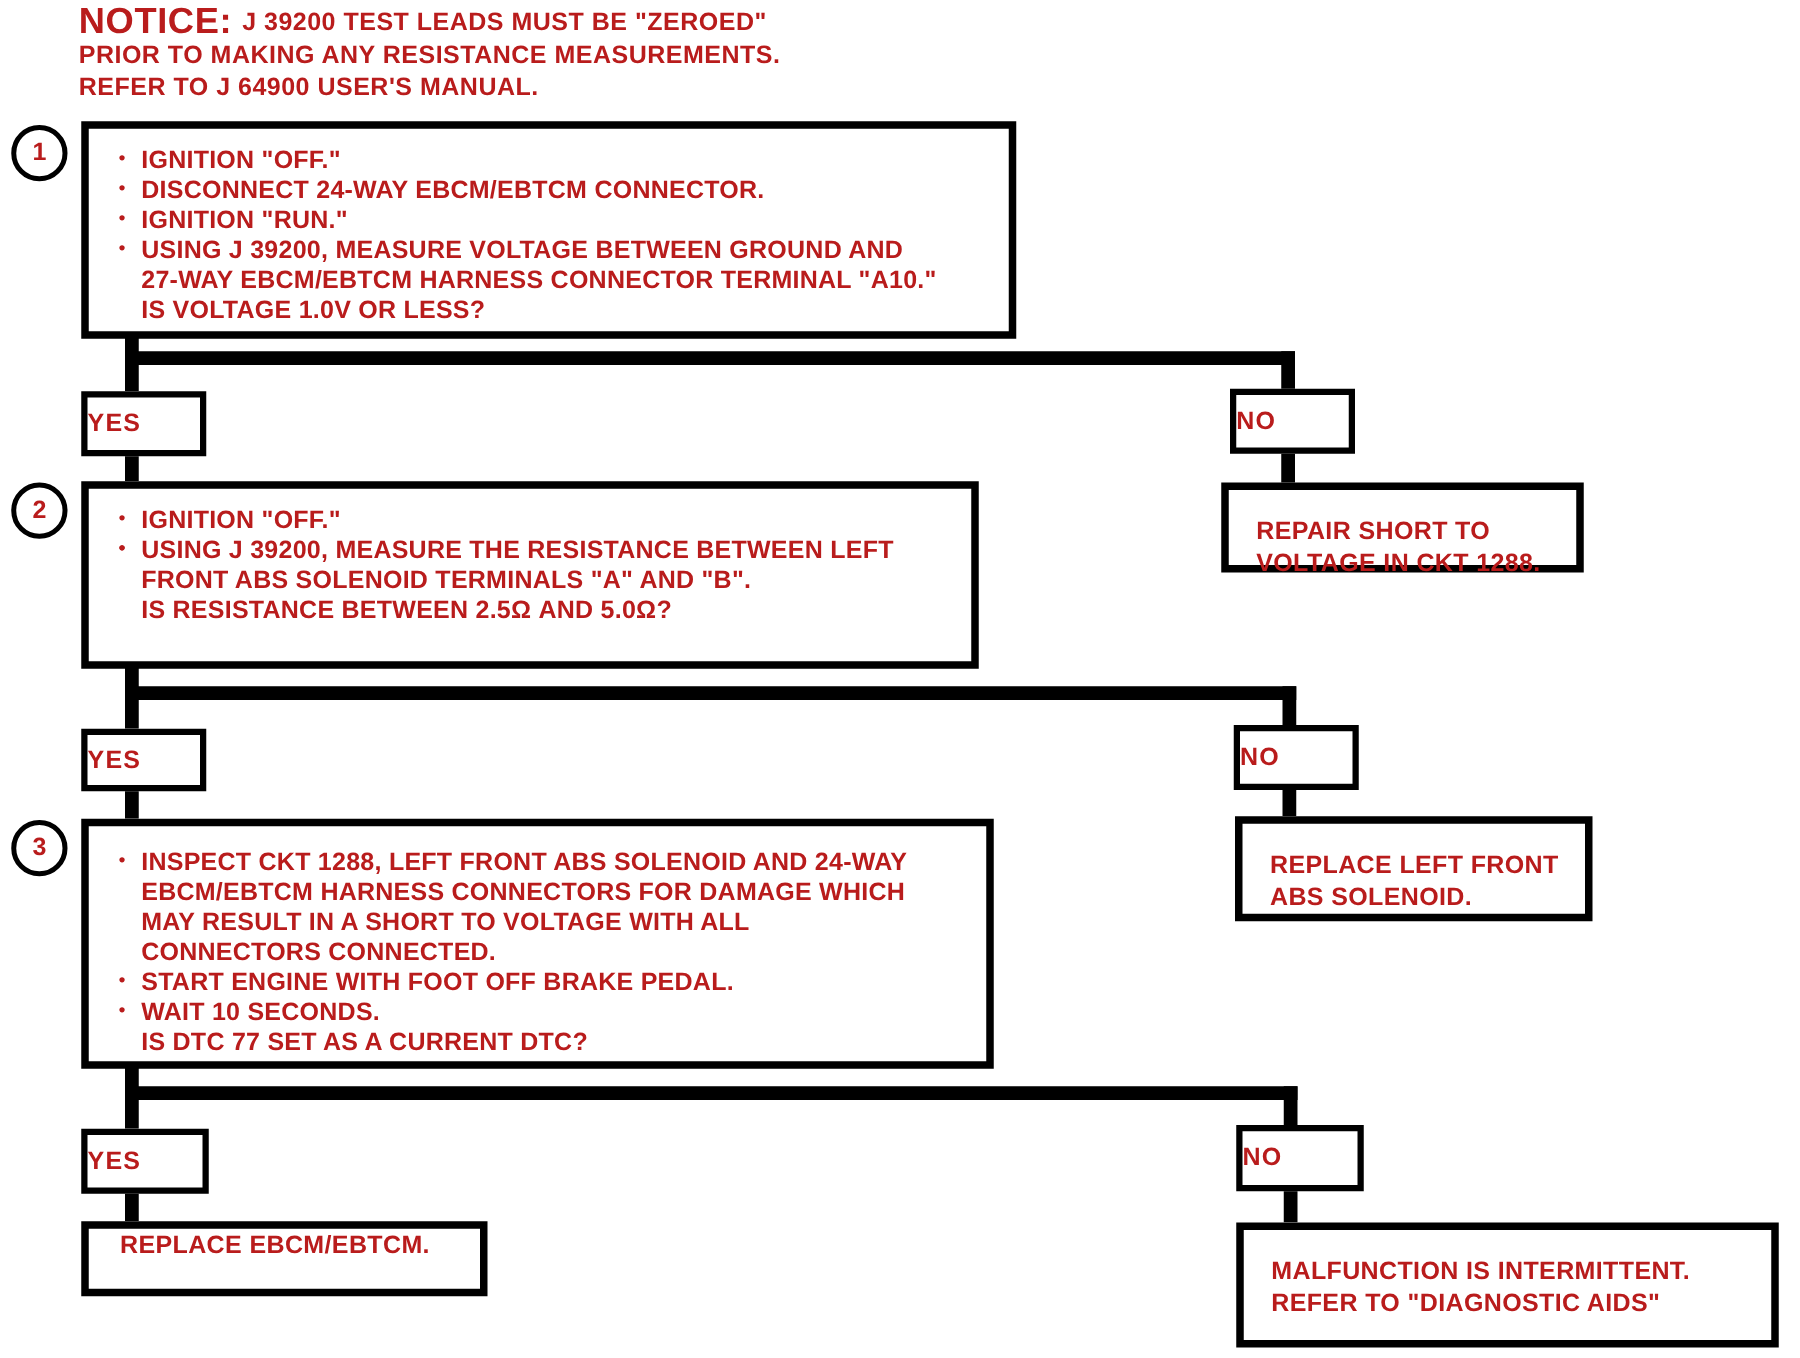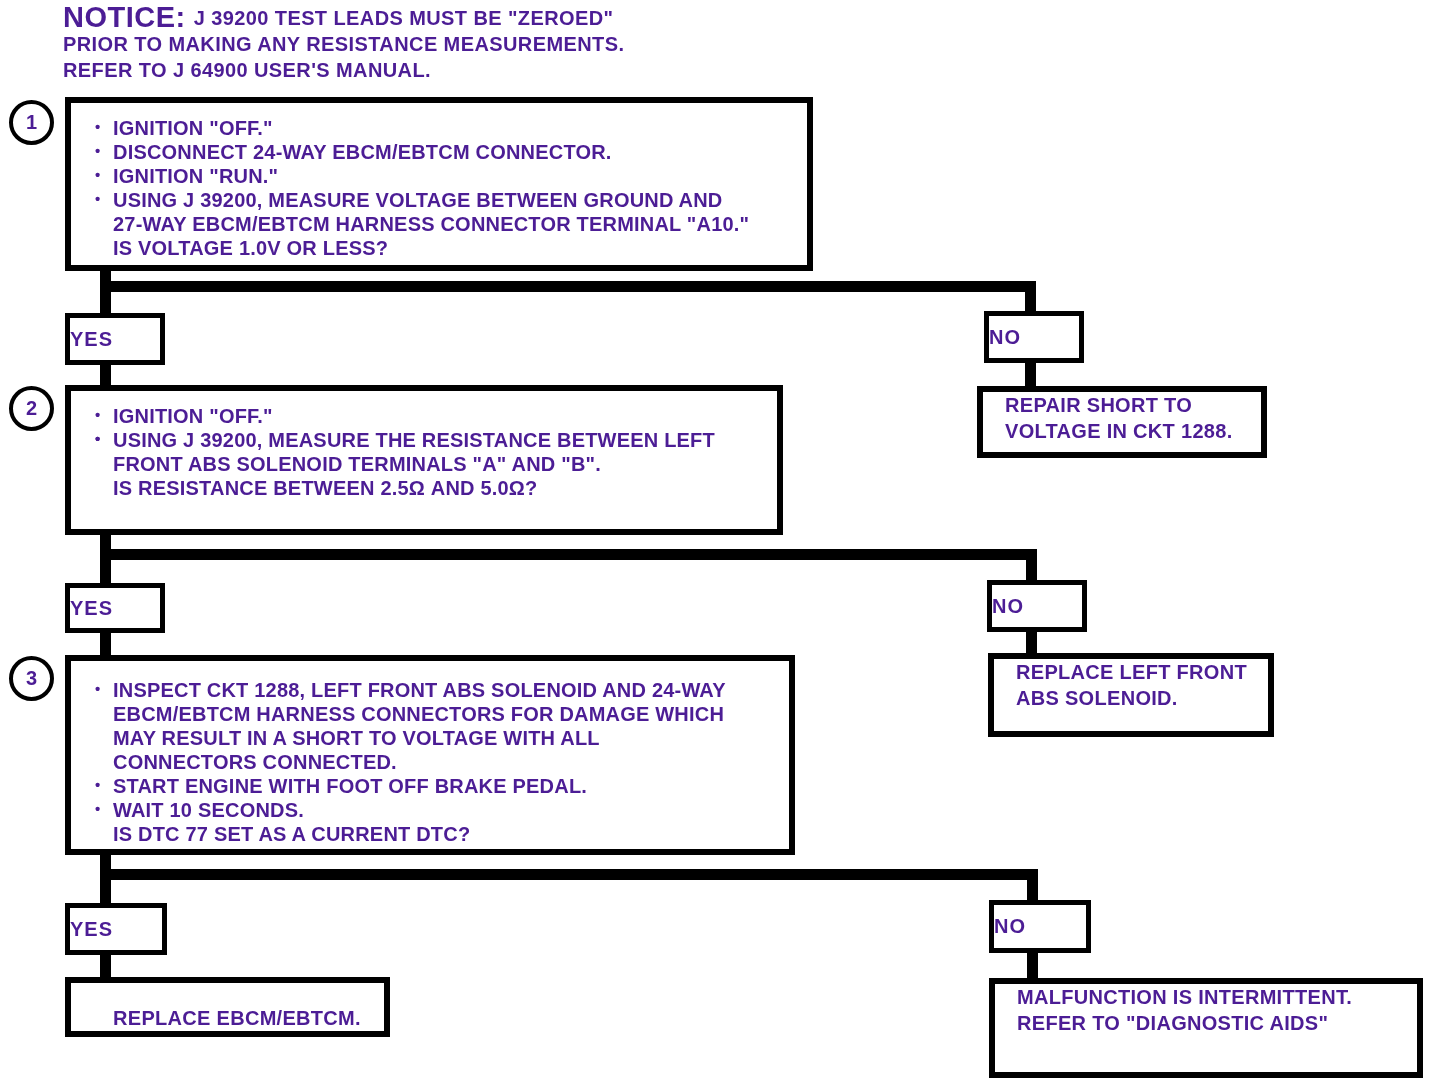--- a/index.html
+++ b/index.html
@@ -7,21 +7,21 @@
     padding: 0;
     background: #ffffff;
   }
   #canvas {
     position: relative;
     width: 1440px;
     height: 1086px;
     background: #ffffff;
     font-family: "Liberation Sans", sans-serif;
     font-weight: bold;
-    color: #4c1d95;
+    color: #b91c1c;
     overflow: hidden;
   }
   
   .notice {
     position: absolute;
     left: 63px;
     top: 4px;
   }
   .notice-line {
     font-size: 20px;
@@ -88,35 +88,34 @@
     letter-spacing: 1px;
   }
   
   .term-box {
     position: absolute;
     box-sizing: border-box;
     background: #fff;
     border: 6px solid #000;
   }
   .term-content {
-    padding: 0 6px 6px 22px;
+    padding: 20px 6px 6px 22px;
   }
   .tline {
     font-size: 20px;
     line-height: 26px;
     letter-spacing: 0.3px;
     white-space: nowrap;
   }
   .term-center .term-content {
     padding: 0 0 0 25px;
     height: 100%;
     display: flex;
     flex-direction: column;
-    justify-content: flex-end;
-    margin-left: 17px;
+    justify-content: flex-start;
   }
   
   .conn {
     position: absolute;
     background: #000;
   }
 </style>
 </head>
 <body>
 

